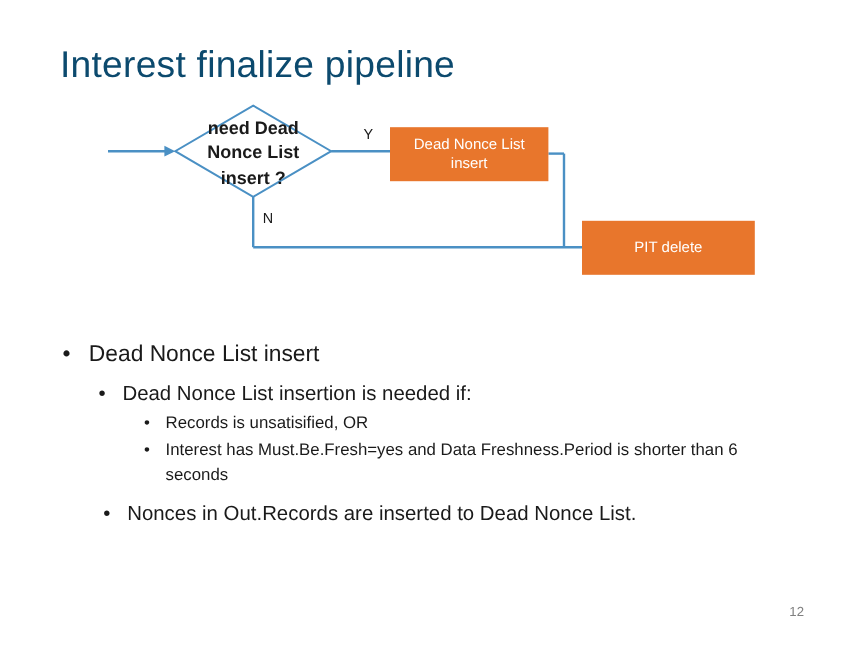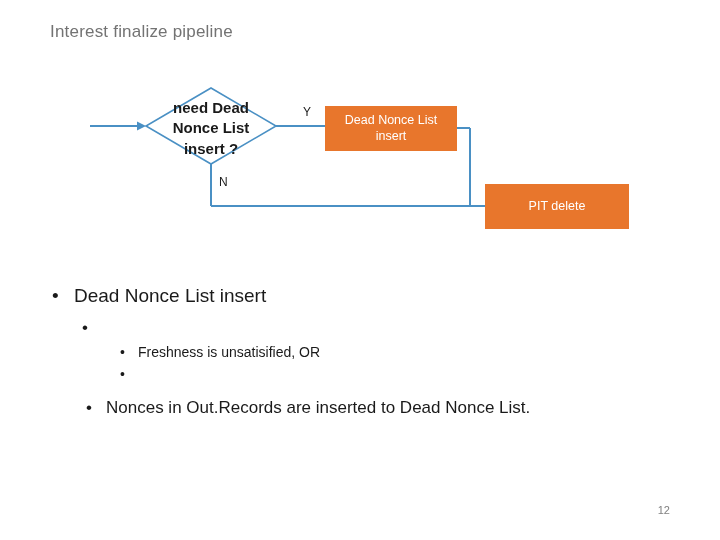--- a/index.html
+++ b/index.html
@@ -18,23 +18,23 @@
   #slide {
     position: absolute;
     left: 0; top: 0;
     width: 720px;
     height: 540px;
   }
   
   #title {
     position: absolute;
     left: 50px;
-    top: 22px;
-    font-size: 17px;
-    color: #737373;
+    top: 36px;
+    font-size: 31px;
+    color: #0c4a6e;
     font-weight: normal;
     letter-spacing: 0.2px;
     white-space: nowrap;
   }
   
   #diagram {
     position: absolute;
     left: 0; top: 0;
     width: 720px;
     height: 250px;
@@ -188,29 +188,31 @@
 
   <div id="bullets">
 
     <div class="bullet lvl1">
       <span class="marker">•</span>
       <span class="btext">Dead Nonce List insert</span>
     </div>
 
     <div class="bullet lvl2">
       <span class="marker">•</span>
+      <span class="btext">Dead Nonce List insertion is needed if:</span>
     </div>
 
     <div class="bullet lvl3">
       <span class="marker">•</span>
-      <span class="btext">Freshness is unsatisified, OR</span>
+      <span class="btext">Records is unsatisified, OR</span>
     </div>
 
     <div class="bullet lvl3">
       <span class="marker">•</span>
+      <span class="btext" style="max-width:500px;">Interest has Must.Be.Fresh=yes and Data Freshness.Period is shorter than 6 seconds</span>
     </div>
 
     <div class="bullet lvl2b">
       <span class="marker">•</span>
       <span class="btext">Nonces in Out.Records are inserted to Dead Nonce List.</span>
     </div>
   </div>
 
   <div id="page-number">12</div>
 </div>

